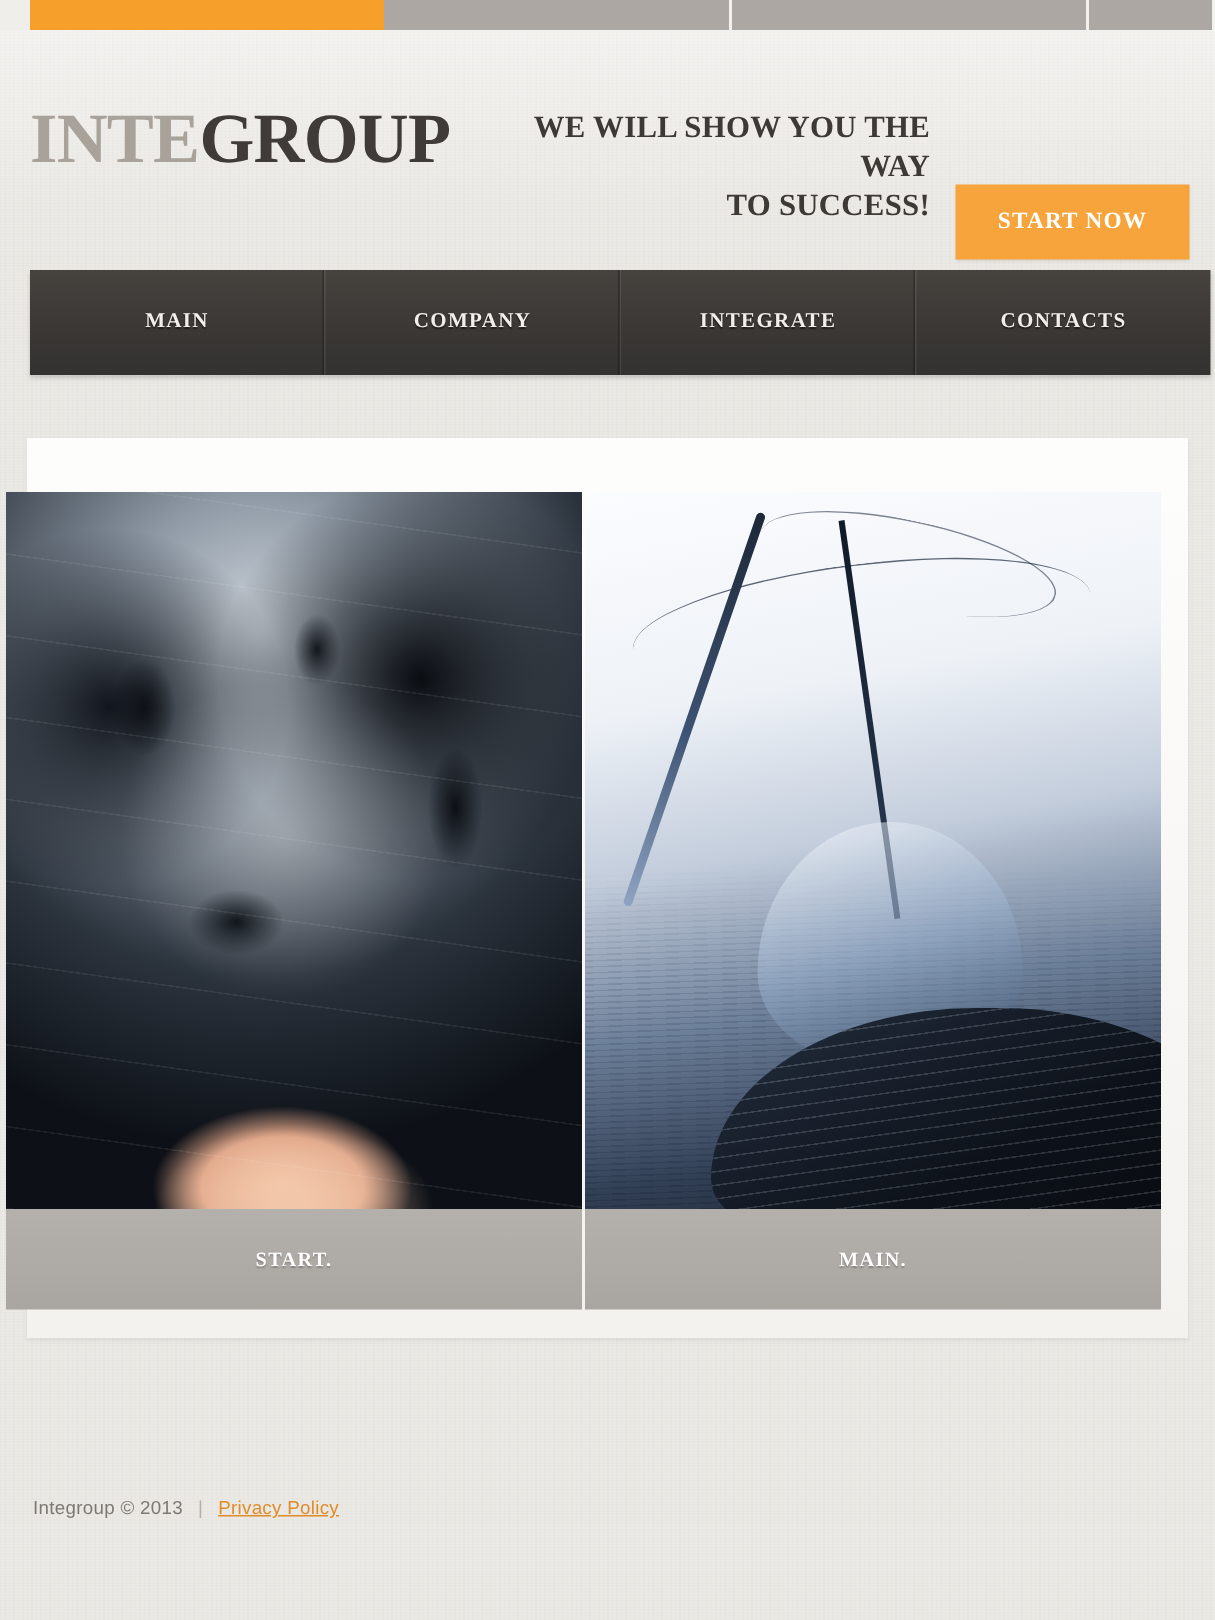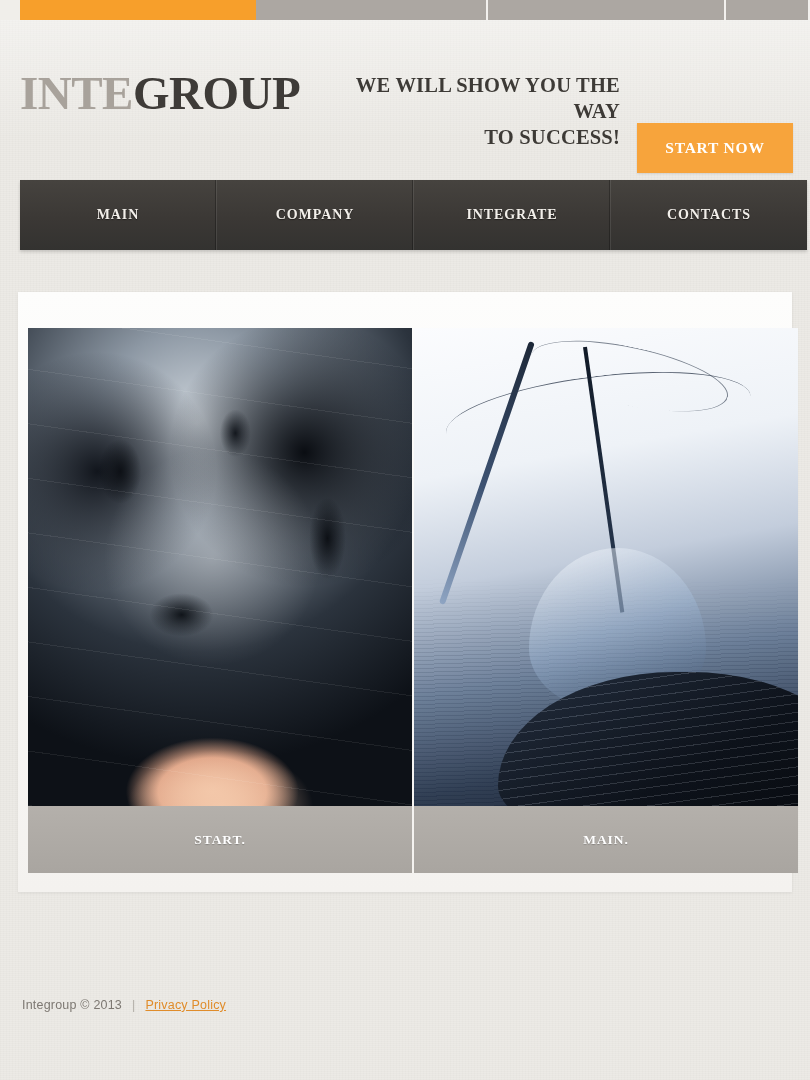--- a/index.html
+++ b/index.html
@@ -147,21 +147,21 @@
     left: 18px;
     width: 774px;
     height: 600px;
     background: linear-gradient(180deg, #fdfdfc 0%, #f4f2ef 100%);
     box-shadow: 0 1px 3px rgba(0,0,0,0.07);
   }
 
   #gallery {
     position: absolute;
     top: 328px;
-    left: 28px;
+    left: 4px;
     width: 770px;
     height: 545px;
     display: flex;
     gap: 2px;
   }
   .gal-col {
     flex: 1 1 0;
     display: flex;
     flex-direction: column;
     cursor: pointer;

